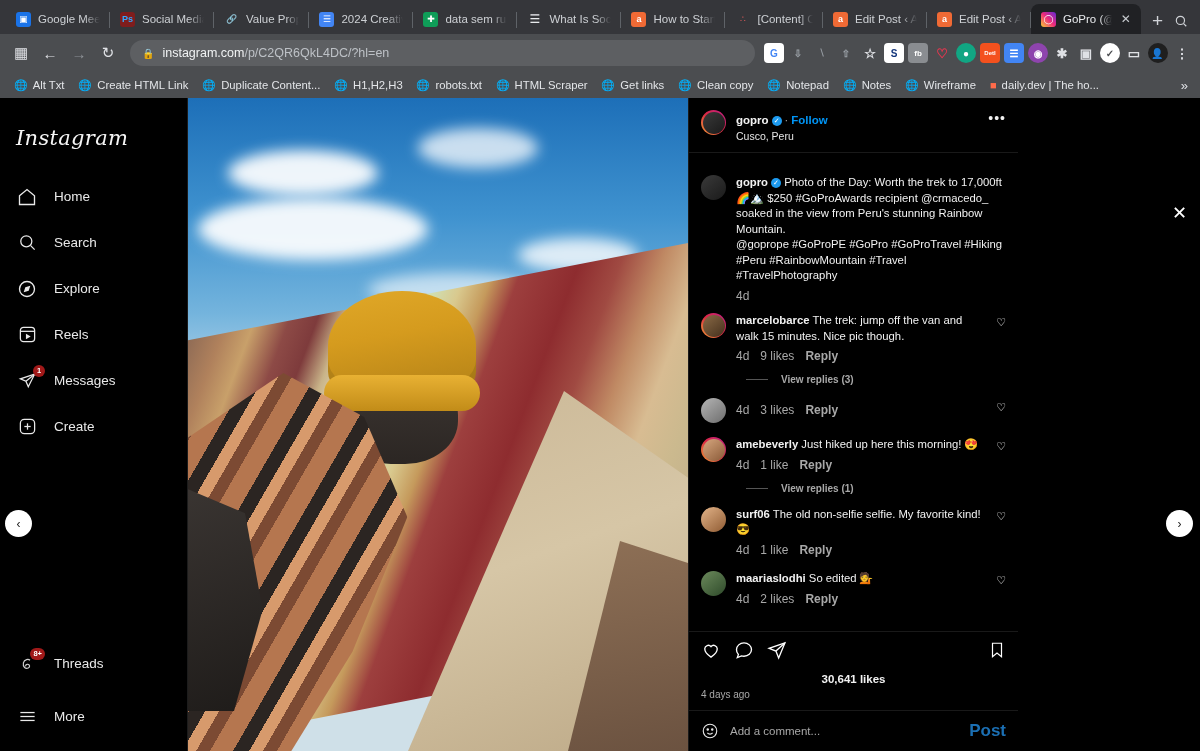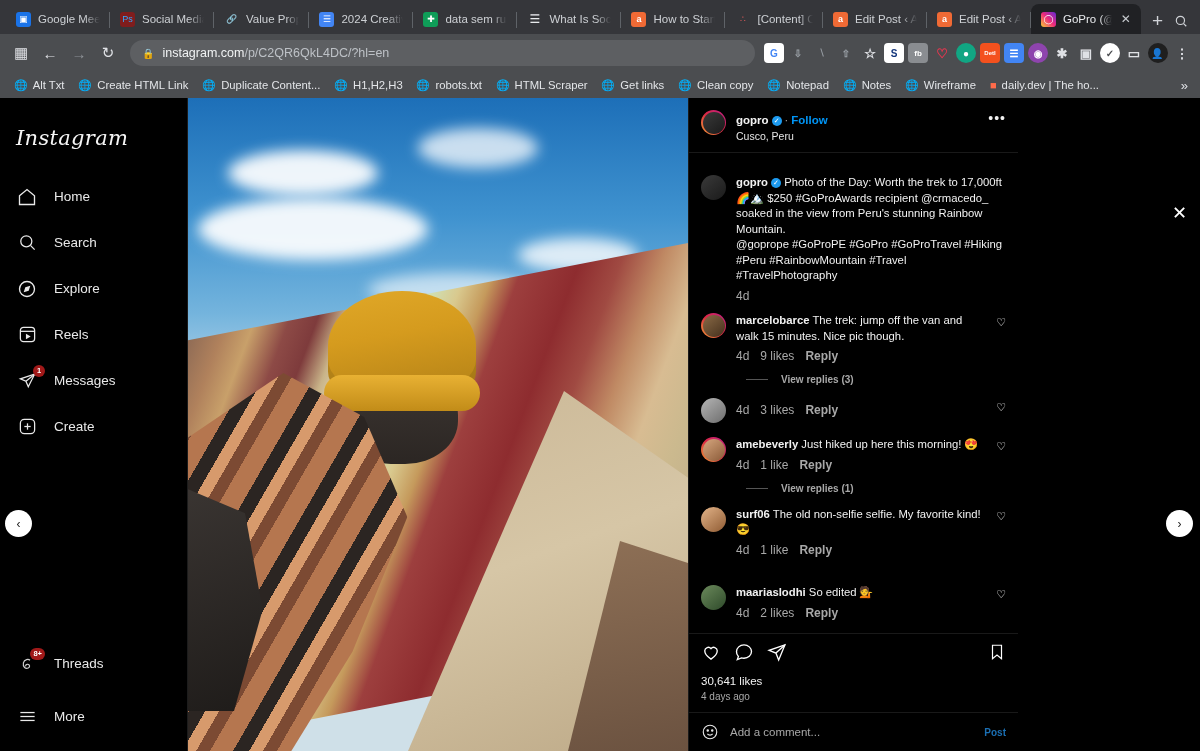--- a/index.html
+++ b/index.html
@@ -213,44 +213,44 @@
   .cmt-meta .rep { font-weight:bold; color:#a8a8a8; }
   .heart-sm { color:#e8e8e8; font-size:11px; padding-top:3px; }
   .viewreplies { display:flex; align-items:center; gap:13px; margin: 9px 0 13px 45px;
                  font-size:10px; color:#a8a8a8; font-weight:bold; }
   .viewreplies .ln { width: 22px; height:1px; background:#555; display:block; }
   .caption-block { display:flex; gap:10px; padding: 12px 0 4px 0; }
 
   .actions { border-top: 1px solid #191919; padding: 8px 12px 10px 12px; }
   .act-row { display:flex; align-items:center; gap: 13px; color:#fff; }
   .act-row .spacer { margin-left:auto; }
-  .likes { font-size: 11.5px; font-weight: normal; color:#f2f2f2; margin-top: 13px; }
+  .likes { font-size: 11.5px; font-weight: bold; color:#f2f2f2; margin-top: 13px; text-align: center; }
   .agotime { font-size: 10px; color:#a8a8a8; margin-top: 4px; }
   .addrow { display:flex; align-items:center; gap:11px; padding: 10px 12px;
             border-top:1px solid #191919; }
   .addrow input {
     flex:1; background:transparent; border:none; outline:none;
     color:#f1f1f1; font-size: 11.5px; font-family:"Liberation Sans", sans-serif;
   }
   .addrow input::placeholder { color:#a8a8a8; }
-  .postbtn { color:#1b6fb3; font-size:10px; font-weight:bold; }
+  .postbtn { color:#1b6fb3; font-size:17px; font-weight:bold; }
   svg { display:block; }
 </style>
 </head>
 <body>
 
 <div class="browser">
 
   <div class="tabstrip">
     <div class="tab">
       <span class="favicon" style="background:#1a73e8">▣</span>
       <span class="tl">Google Meet</span>
     </div>
     <div class="tab">
-      <span class="favicon" style="background:#7f1d1d;color:#31a8ff;font-weight:normal">Ps</span>
+      <span class="favicon" style="background:#7f1d1d;color:#31a8ff;font-weight:bold">Ps</span>
       <span class="tl">Social Media C</span>
     </div>
     <div class="tab">
       <span class="favicon" style="background:transparent;color:#b9bcc0">🔗</span>
       <span class="tl">Value Prop</span>
     </div>
     <div class="tab">
       <span class="favicon" style="background:#4285f4">☰</span>
       <span class="tl">2024 Creative</span>
     </div>
@@ -595,21 +595,21 @@
               </div>
               <div class="cmt-meta">
                 <span>4d</span>
                 <span>1 like</span>
                 <span class="rep">Reply</span>
               </div>
             </div>
             <span class="heart-sm">♡</span>
           </div>
 
-          <div class="cmt" style="margin-top:28px">
+          <div class="cmt" style="margin-top:14px">
             <span class="av" style="background:linear-gradient(140deg,#6c8a5c,#2e4a2a)"></span>
             <div class="cmt-body">
               <div class="cmt-text">
                 <b>maariaslodhi</b>
                 <span>So edited 💁</span>
               </div>
               <div class="cmt-meta">
                 <span>4d</span>
                 <span>2 likes</span>
                 <span class="rep">Reply</span>

